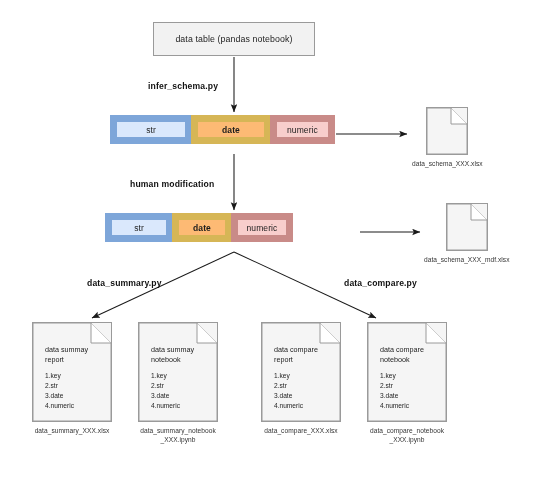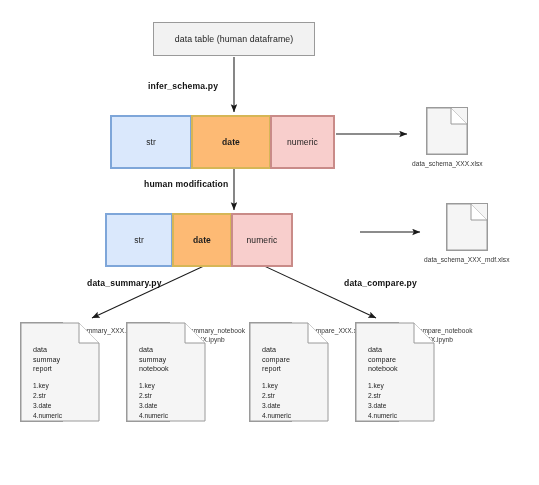--- a/index.html
+++ b/index.html
@@ -58,47 +58,47 @@
   .strip {
     position: absolute;
     display: flex;
     height: 38px;
   }
   .strip-a { left: 110px; top: 115px; }
   .strip-b { left: 105px; top: 213px; }
 
   .seg {
     box-sizing: border-box;
-    border: 2px solid #c2410c;
+    border: 7px solid #c2410c;
     display: flex;
     align-items: center;
     justify-content: center;
     font-size: 8.5px;
     color: #1d1d1d;
-    height: 54px;
+    height: 29px;
     margin-left: -1px;
     letter-spacing: 0.1px;
   }
   .seg:first-child { margin-left: 0; }
   .seg.key     { background: #d5e8d4; border-color: #82b366; }
   .seg.str     { background: #dae8fc; border-color: #7ea6d9; }
   .seg.date    { background: #fdba74; border-color: #d6b656; font-weight: bold; }
   .seg.numeric { background: #f8cecc; border-color: #c98b88; }
 
   
   .proc-label {
     position: absolute;
     font-size: 8.6px;
     font-weight: bold;
     color: #111111;
     white-space: nowrap;
     letter-spacing: 0.15px;
   }
   .proc-infer   { left: 132px; top: 81px; margin-left: 16px; }
-  .proc-human   { left: 144px; top: 179px; text-align: right; }
+  .proc-human   { left: 130px; top: 179px; text-align: right; }
   .proc-summary { left: 55px;  top: 278px; padding-left: 32px; }
   .proc-compare { left: 344px; top: 278px; }
 
   
   .filewrap {
     position: absolute;
     display: flex;
     flex-direction: column;
     align-items: center;
   }
@@ -122,22 +122,22 @@
     letter-spacing: 0.05px;
   }
 
   .file-schema-1 { left: 412px; top: 107px; }
   .file-schema-2 { left: 424px; top: 203px; }
 
   
   .doc {
     position: absolute;
     display: flex;
-    flex-direction: row;
-    align-items: flex-start;
+    flex-direction: column;
+    align-items: center;
     width: 104px;
   }
   .doc .sheet {
     position: relative;
     box-sizing: border-box;
     width: 80px;
     height: 100px;
     background: #f5f5f5;
     border: 1px solid #9a9a9a;
     padding: 22px 0 0 12px;
@@ -182,21 +182,21 @@
       <path d="M336,134 L407,134"></path>
 
       <path d="M360,232 L420,232"></path>
 
       <path d="M234,252 L92,318"></path>
 
       <path d="M234,252 L376,318"></path>
     </g>
   </svg>
 
-  <div class="node src-box">data table (human dataframe)</div>
+  <div class="node src-box">data table (pandas notebook)</div>
 
   <div class="proc-label proc-infer">infer_schema.py</div>
 
   <div class="strip strip-a">
     <div class="seg str" style="width:82px">str</div>
     <div class="seg date" style="width:80px">date</div>
     <div class="seg numeric" style="width:65px">numeric</div>
   </div>
 
   <div class="filewrap schema-file file-schema-1">

